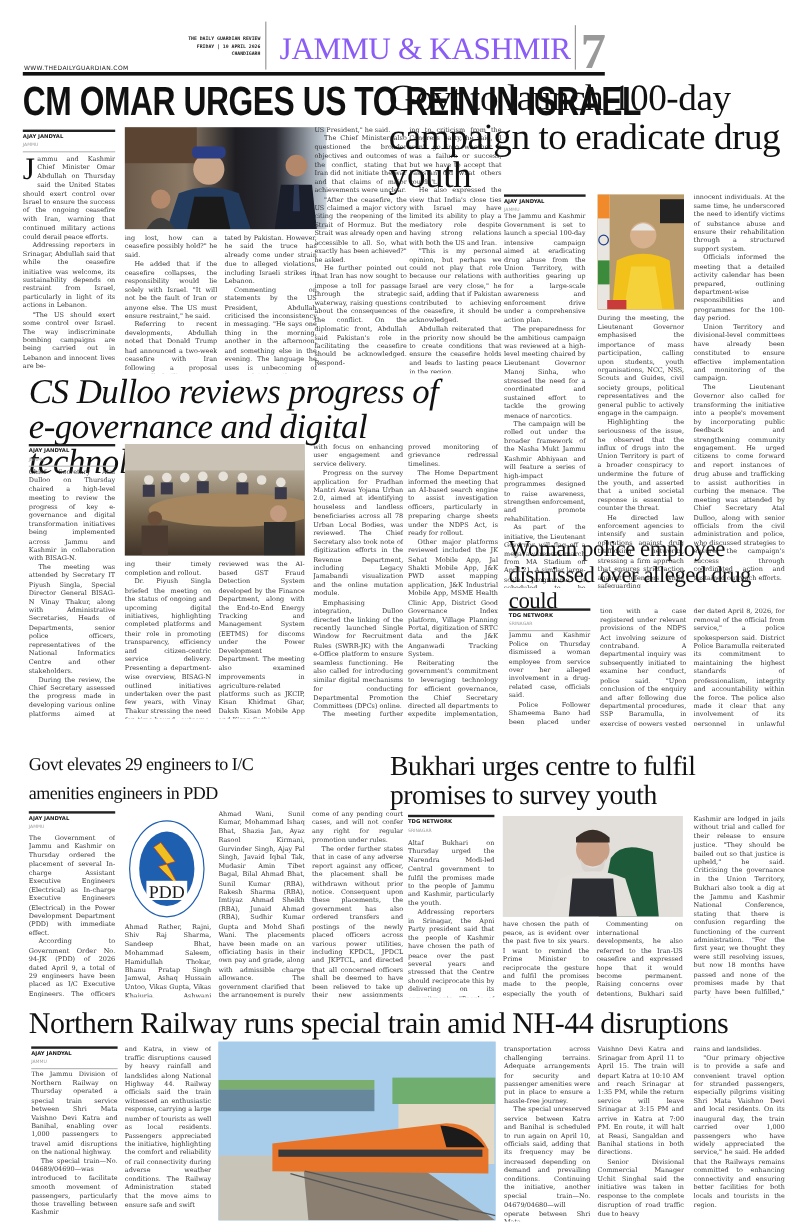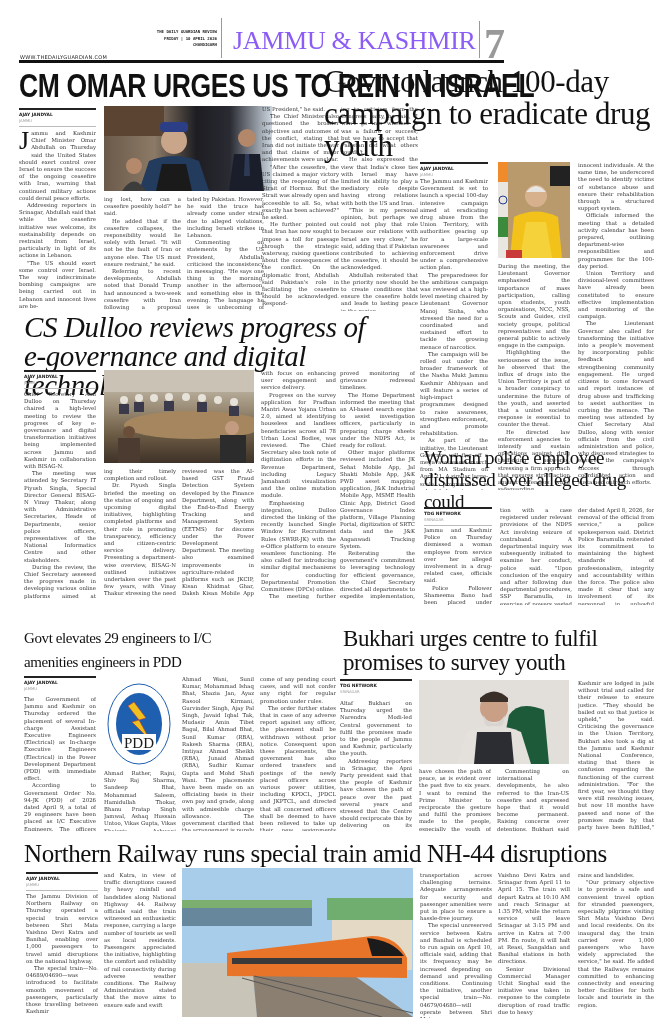--- a/index.html
+++ b/index.html
@@ -234,21 +234,21 @@
   <span>Ahmad Rather, Rajni, Shiv Raj Sharma, Sandeep Bhat, Mohammad Saleem, Hamidullah Thokar, Bhanu Pratap Singh Jamwal, Ashaq Hussain Untoo, Vikas Gupta, Vikas Khajuria, Ashwani Sharma, Manzoor</span>
 </div>
 <div class="abs col" style="left:182px;top:676px;width:72px;height:155px;">
   <span>Ahmad Wani, Sunil Kumar, Mohammad Ishaq Bhat, Shazia Jan, Ayaz Rasool Kirmani, Gurvinder Singh, Ajay Pal Singh, Javaid Iqbal Tak, Mudasir Amin Tibet Bagal, Bilal Ahmad Bhat, Sunil Kumar (RBA), Rakesh Sharma (RBA), Imtiyaz Ahmad Sheikh (RBA), Junaid Ahmad (RBA), Sudhir Kumar Gupta and Mohd Shafi Wani. The placements have been made on an officiating basis in their own pay and grade, along with admissible charge allowance. The government clarified that the arrangement is purely temporary and on a stop-gap basis, subject to the out-</span>
 </div>
 <div class="abs col" style="left:260px;top:676px;width:76px;height:155px;">
   <span>come of any pending court cases, and will not confer any right for regular promotion under rules.</span>
   <p>The order further states that in case of any adverse report against any officer, the placement shall be withdrawn without prior notice. Consequent upon these placements, the government has also ordered transfers and postings of the newly placed officers across various power utilities, including KPDCL, JPDCL and JKPTCL, and directed that all concerned officers shall be deemed to have been relieved to take up their new assignments immediately.</p>
 </div>
 
-<div class="abs h-serif" style="left:343px;top:627px;width:330px;font-size:23px;line-height:24px;">
+<div class="abs h-serif" style="left:325px;top:627px;width:330px;font-size:23px;line-height:24px;">
   <div>Bukhari urges centre to fulfil</div>
   <div>promises to survey youth</div>
 </div>
 <div class="abs byline" style="left:340px;top:679px;width:72px;">
   <span class="n">TDG NETWORK</span>
   <span class="p">SRINAGAR</span>
 </div>
 <div class="abs col" style="left:340px;top:700px;width:72px;height:131px;">
   <span>Altaf Bukhari on Thursday urged the Narendra Modi-led Central government to fulfil the promises made to the people of Jammu and Kashmir, particularly the youth.</span>
   <p>Addressing reporters in Srinagar, the Apni Party president said that the people of Kashmir have chosen the path of peace over the past several years and stressed that the Centre should reciprocate this by delivering on its commitments. "People of Kashmir</p>

